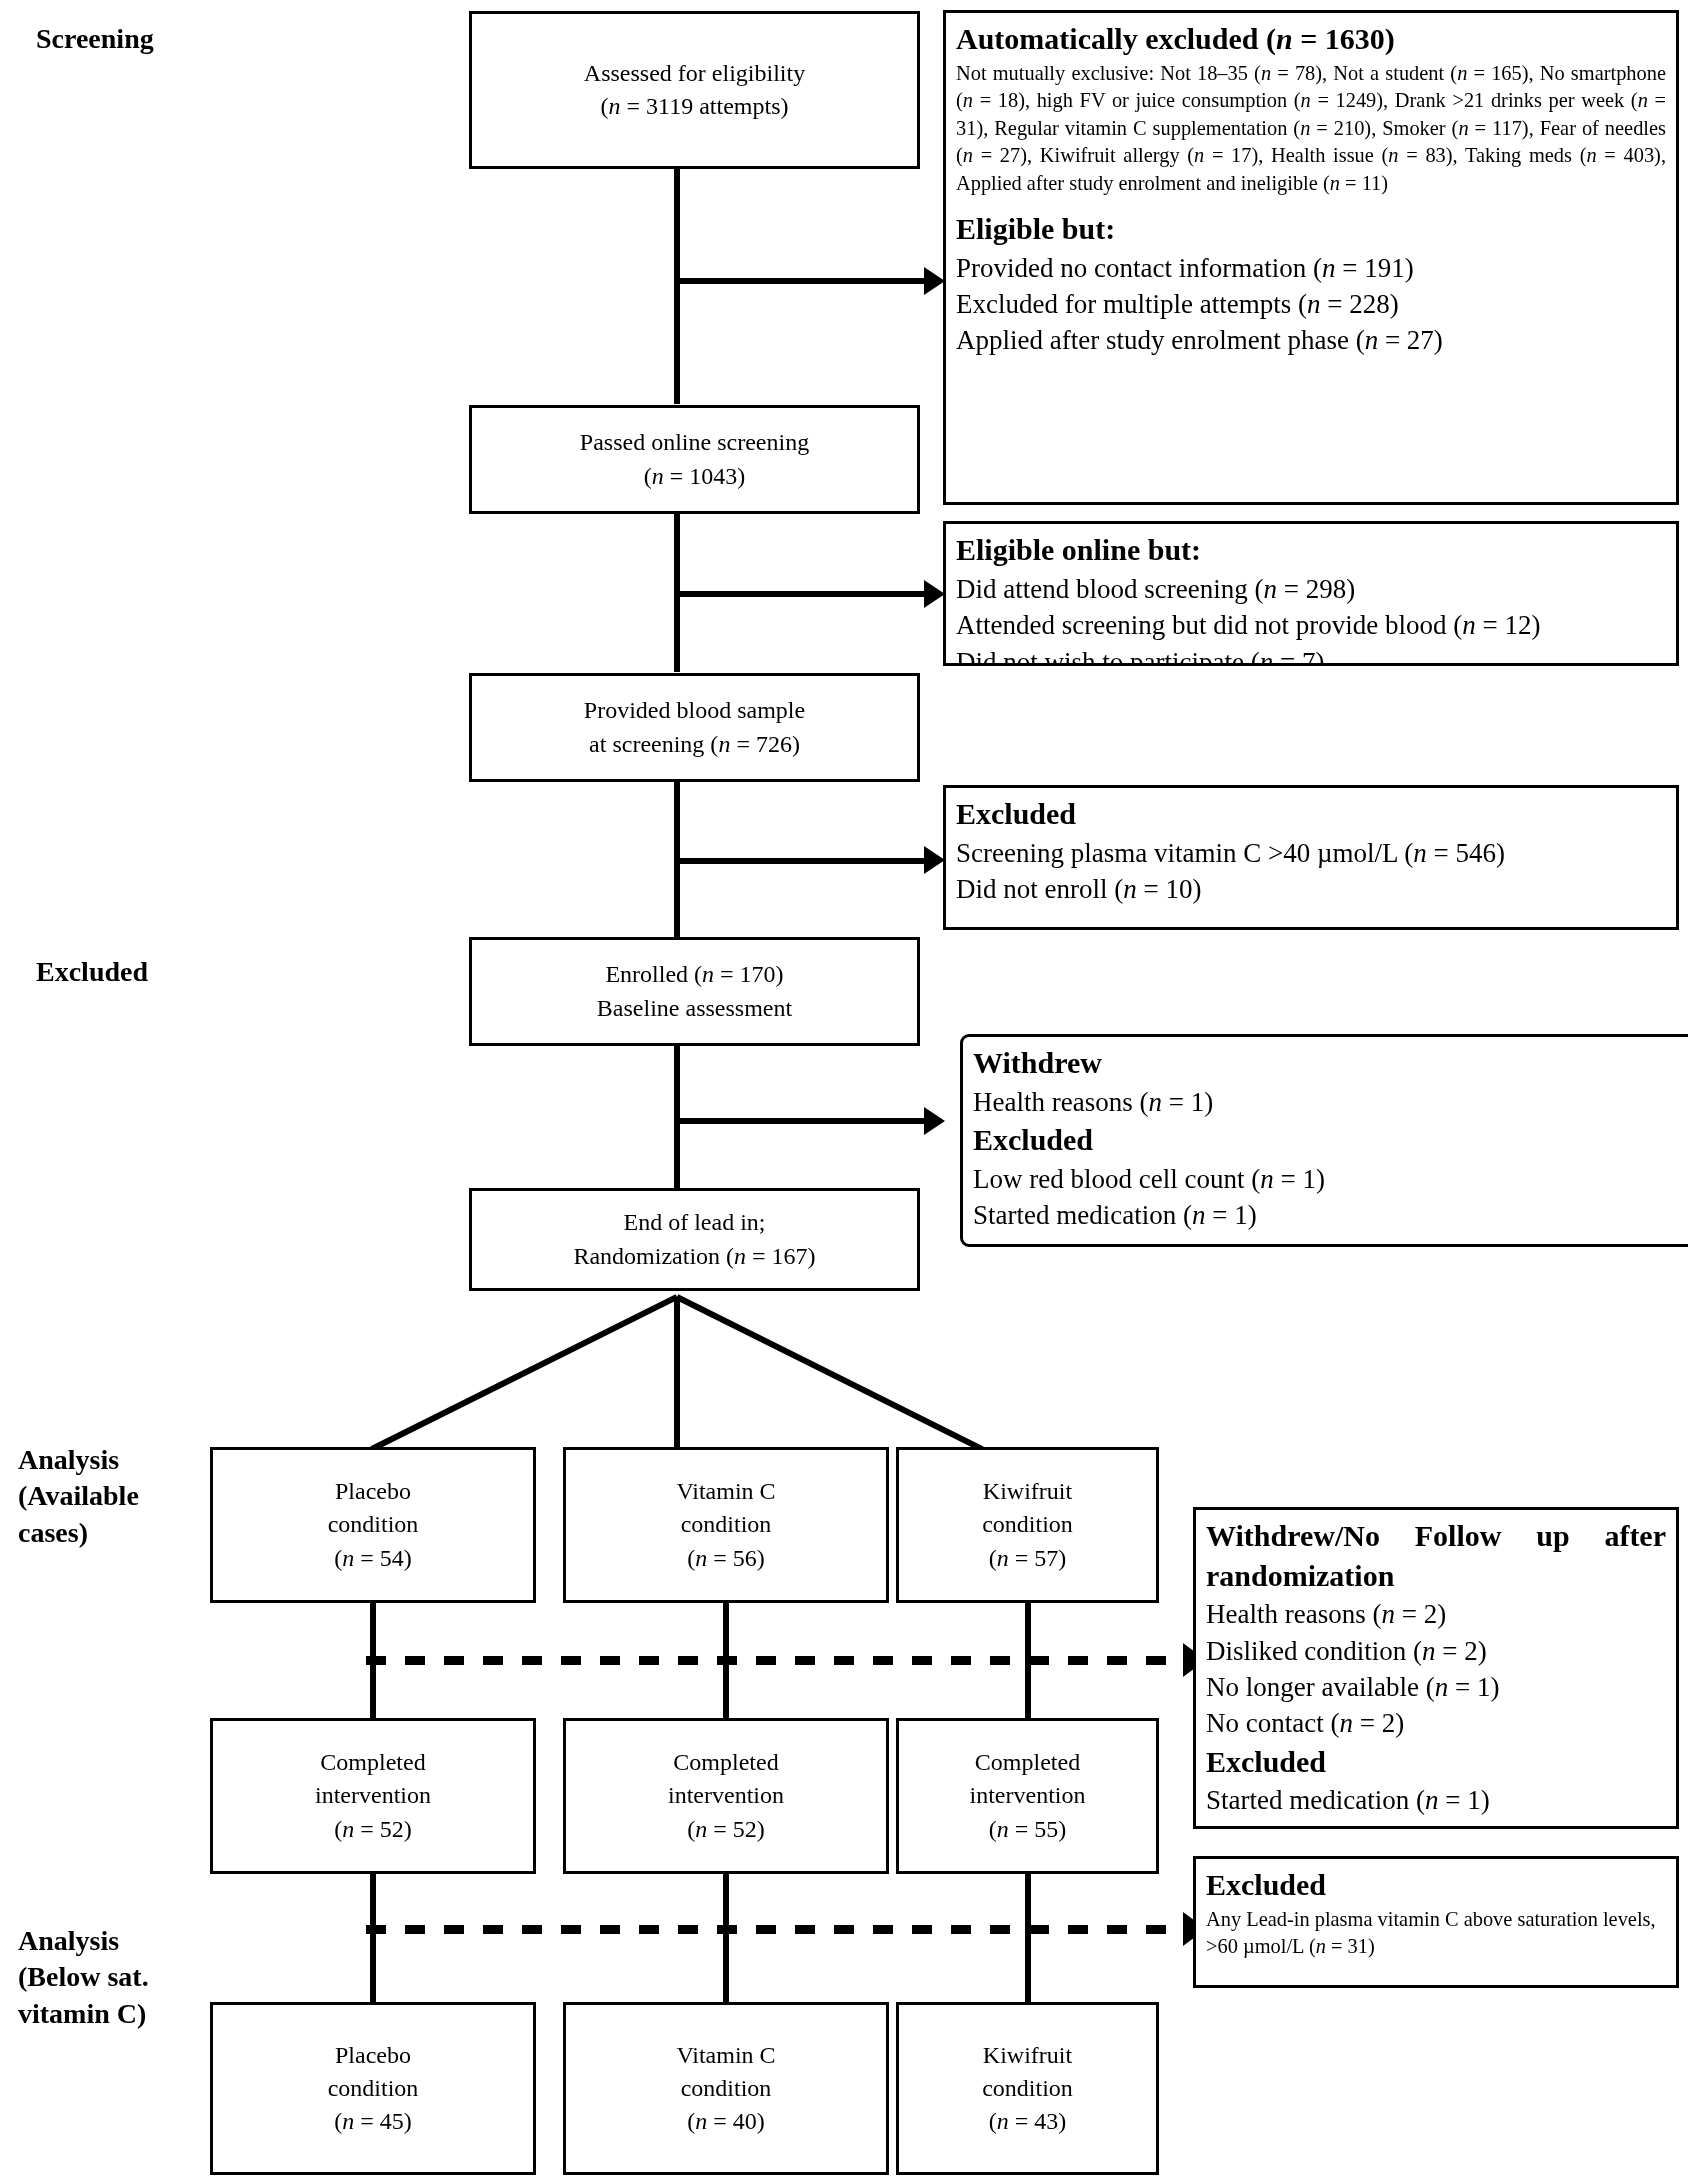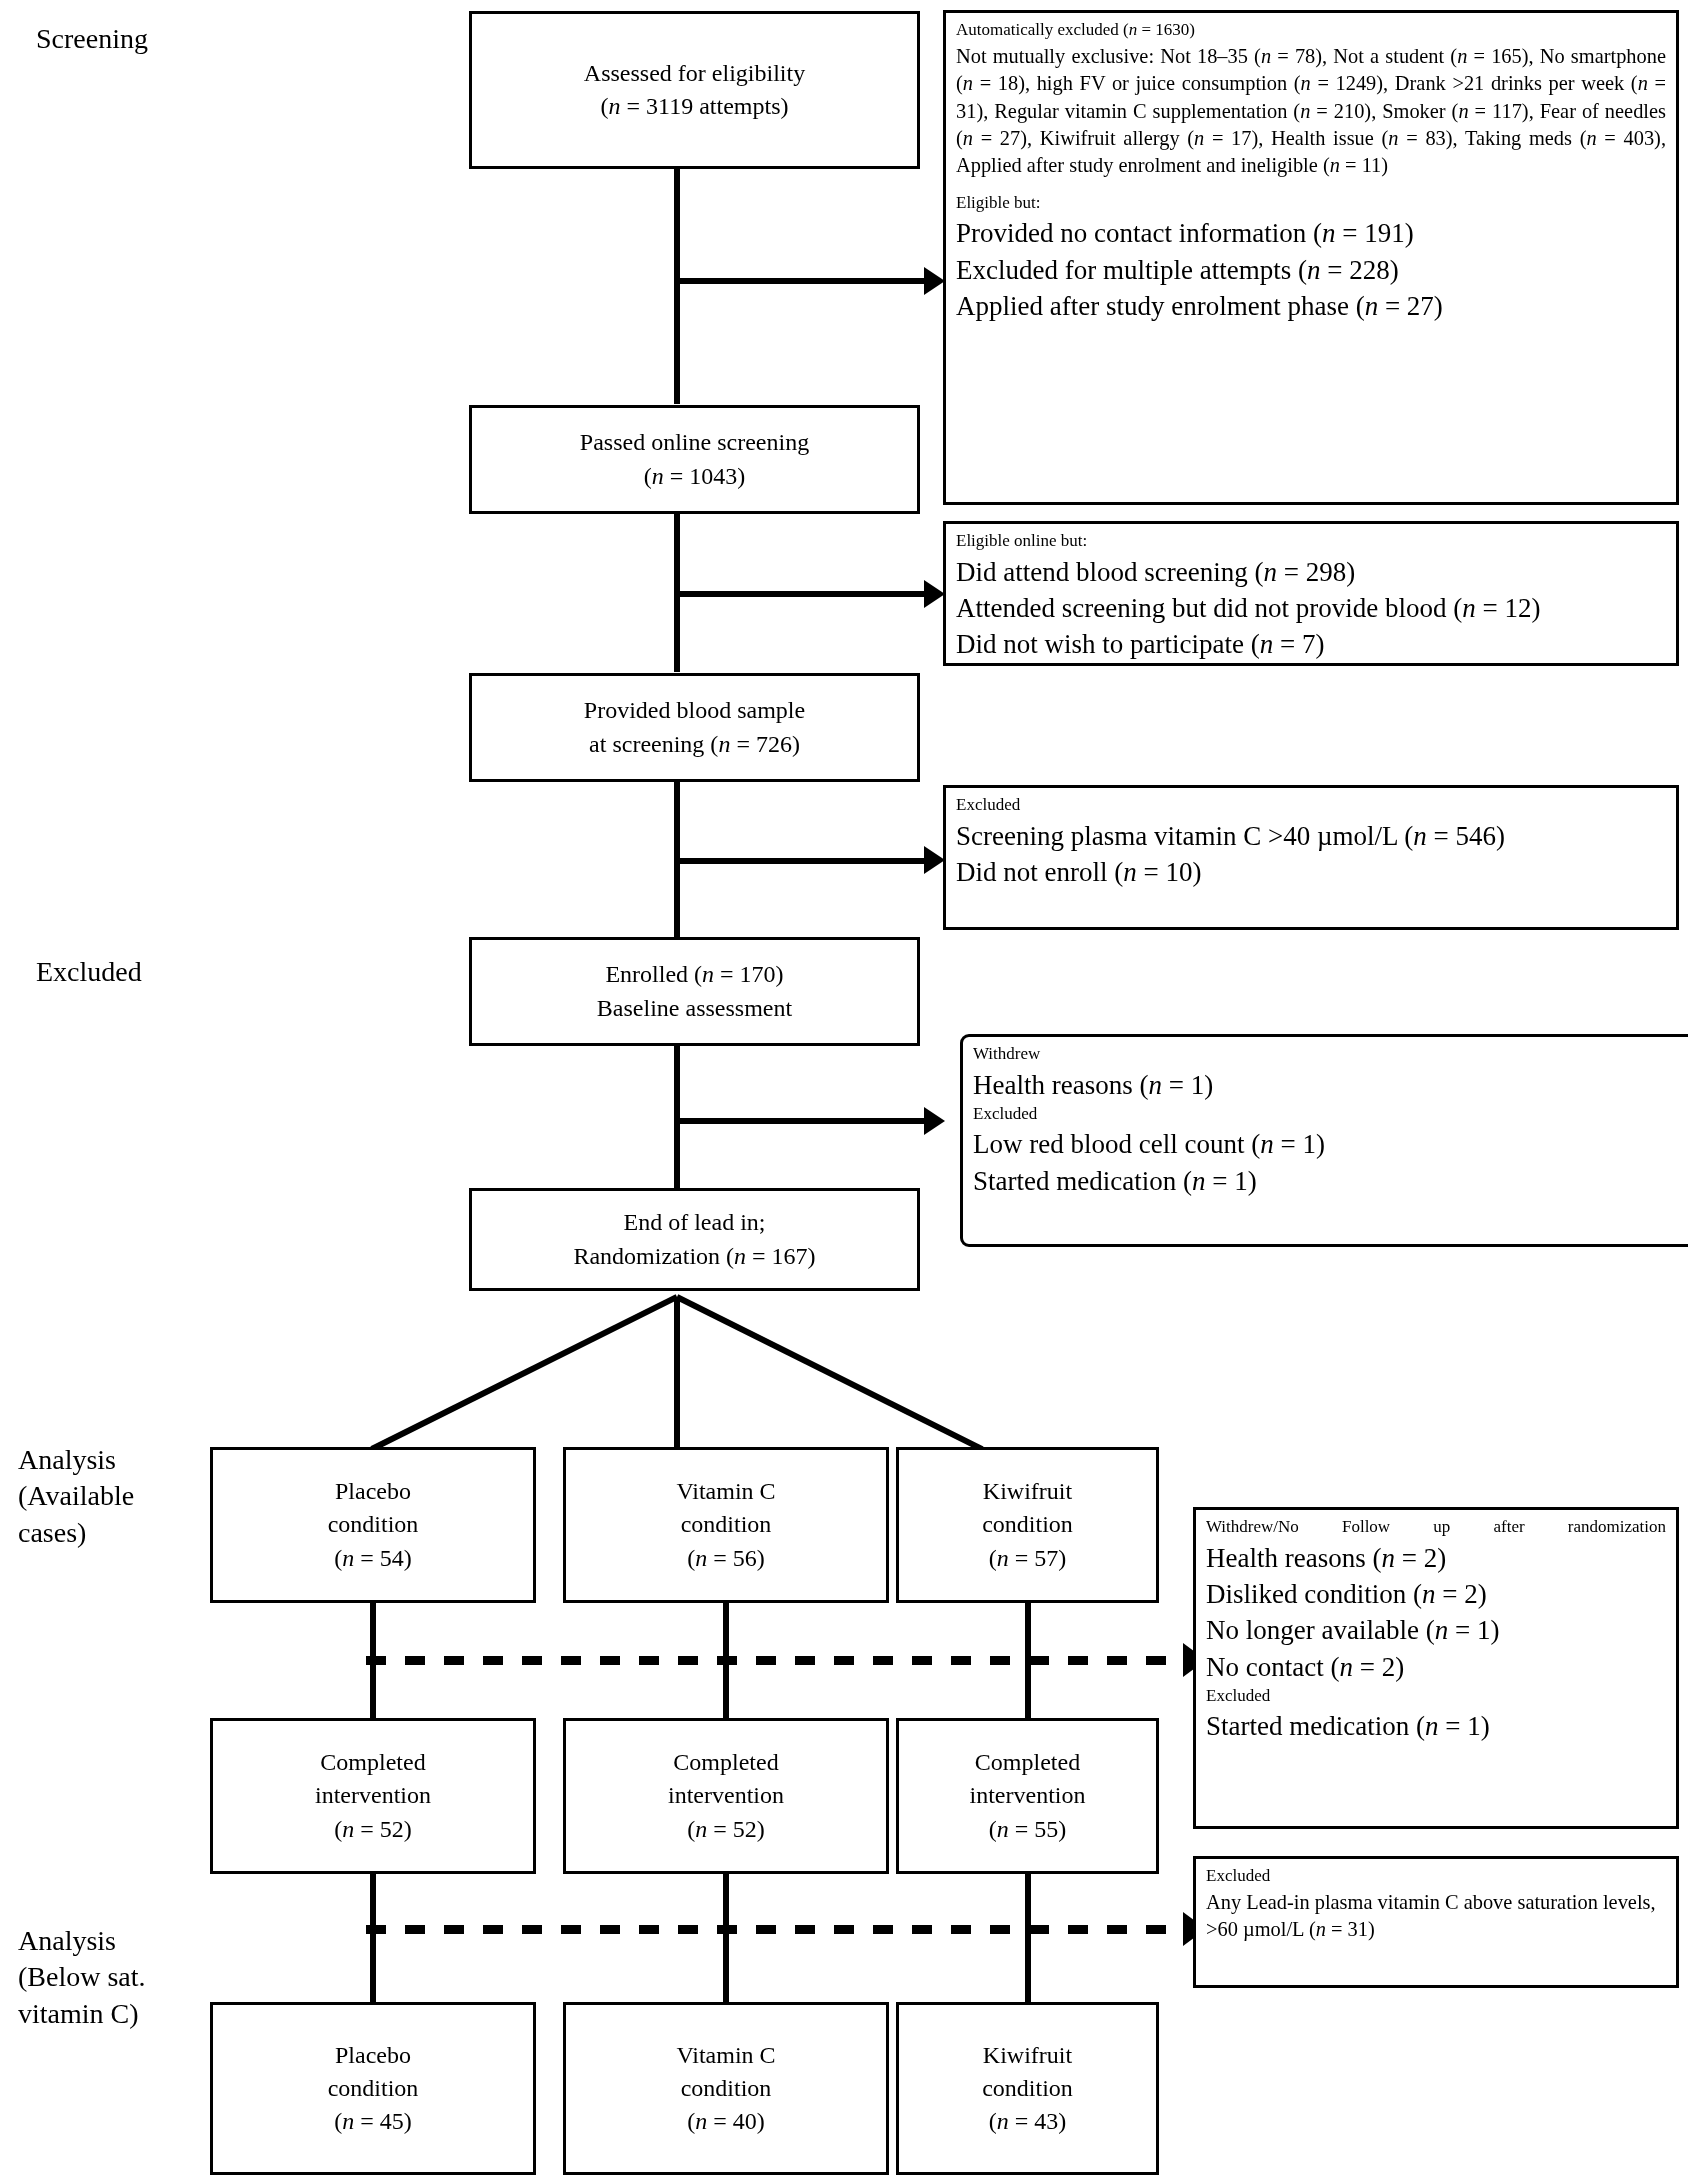--- a/index.html
+++ b/index.html
@@ -13,21 +13,21 @@
     height: 2183px;
     background: #ffffff;
     font-family: "Liberation Serif", "DejaVu Serif", serif;
     color: #000000;
     overflow: hidden;
   }
 
   
   .stage-label {
     position: absolute;
-    font-weight: normal;
+    font-weight: bold;
     font-size: 28px;
     line-height: 1.30;
     color: #000;
     white-space: pre-line;
   }
 
   
   .box {
     position: absolute;
     box-sizing: border-box;
@@ -51,22 +51,22 @@
   .notebox {
     position: absolute;
     box-sizing: border-box;
     border: 3.2px solid #000;
     background: #ffffff;
     padding: 6.4px 10px 7.3px 10px;
     z-index: 5;
     overflow: hidden;
   }
   .notebox .nb-head {
-    font-weight: normal;
-    font-size: 17px;
+    font-weight: bold;
+    font-size: 30px;
     line-height: 1.32;
     margin: 0 0 0.9px 0;
   }
   .notebox .nb-head.justify {
     text-align: justify;
     text-align-last: justify;
   }
   .notebox .nb-body {
     font-size: 20.4px;
     line-height: 1.345;

